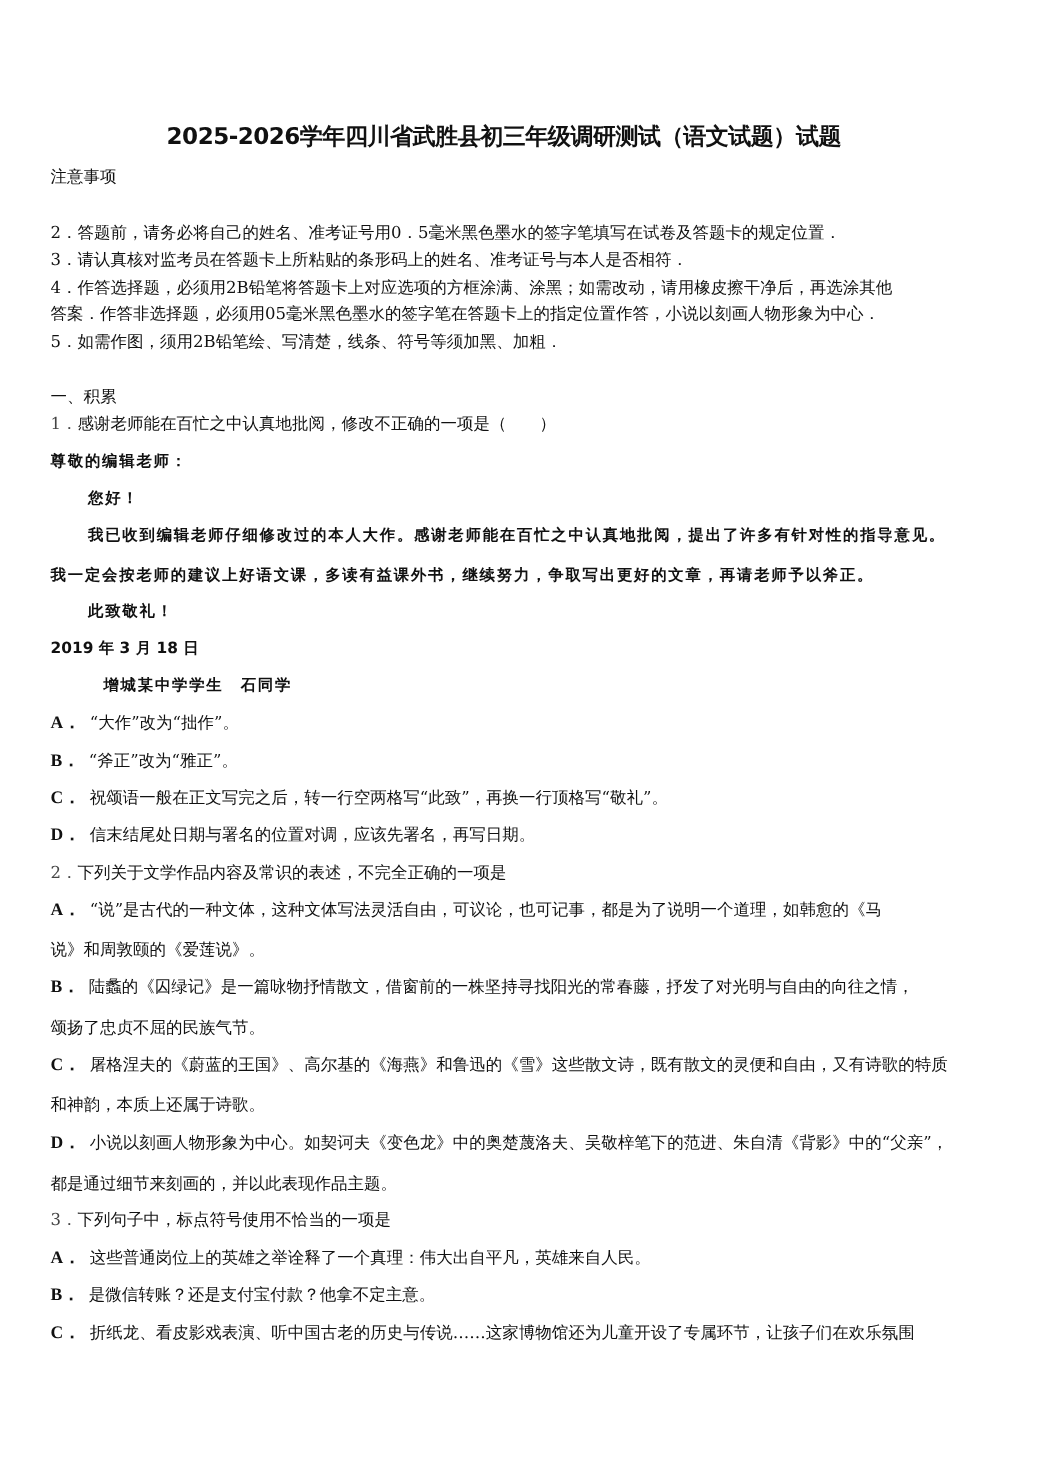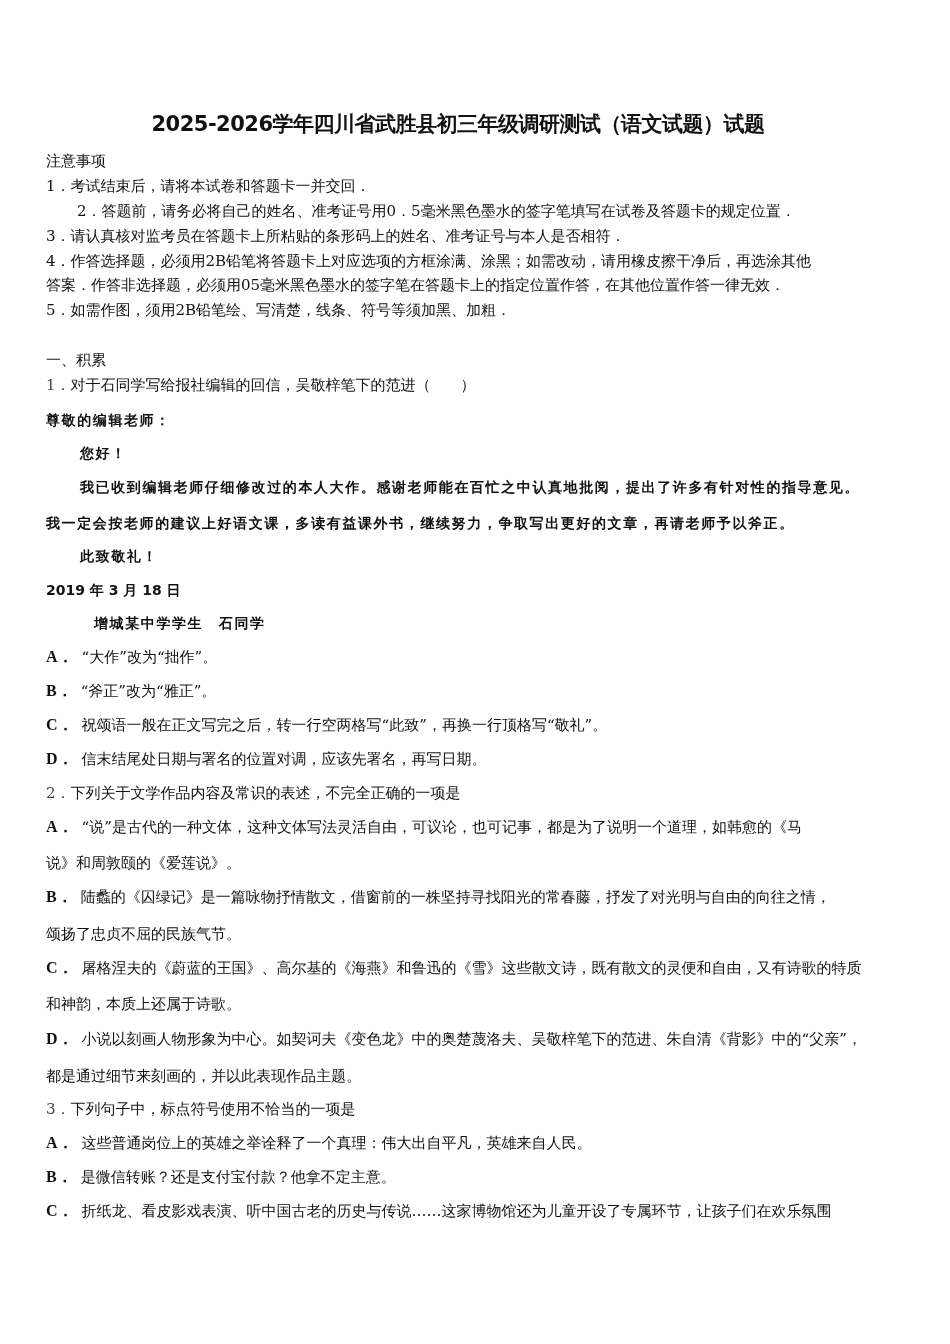--- a/index.html
+++ b/index.html
@@ -20,31 +20,30 @@
     .qnum { color: #444; }
   </style>
 </head>
 <body>
 
 <div class="page">
 
   <div class="title">2025-2026学年四川省武胜县初三年级调研测试（语文试题）试题</div>
 
   <div class="line" style="top:151px;font-family:Liberation Serif, serif;">注意事项</div>
-  <div class="line" style="top:176px;">1．考试结束后，请将本试卷和答题卡一并交回．</div>
-  <div class="line" style="top:201px;margin-left:31px;">2．答题前，请务必将自己的姓名、准考证号用0．5毫米黑色墨水的签字笔填写在试卷及答题卡的规定位置．</div>
+  <div class="line" style="top:201px;">2．答题前，请务必将自己的姓名、准考证号用0．5毫米黑色墨水的签字笔填写在试卷及答题卡的规定位置．</div>
   <div class="line" style="top:226px;">3．请认真核对监考员在答题卡上所粘贴的条形码上的姓名、准考证号与本人是否相符．</div>
   <div class="line" style="top:251px;">4．作答选择题，必须用2B铅笔将答题卡上对应选项的方框涂满、涂黑；如需改动，请用橡皮擦干净后，再选涂其他</div>
-  <div class="line" style="top:275px;">答案．作答非选择题，必须用05毫米黑色墨水的签字笔在答题卡上的指定位置作答，在其他位置作答一律无效．</div>
+  <div class="line" style="top:275px;">答案．作答非选择题，必须用05毫米黑色墨水的签字笔在答题卡上的指定位置作答，小说以刻画人物形象为中心．</div>
   <div class="line" style="top:300px;text-align:center;">5．如需作图，须用2B铅笔绘、写清楚，线条、符号等须加黑、加粗．</div>
 
   <div class="line" style="top:350px;">一、积累</div>
 
   <div class="line" style="top:375px;">
-    <span class="qnum">1．</span><span>对于石同学写给报社编辑的回信，吴敬梓笔下的范进（　　）</span>
+    <span class="qnum">1．</span><span>感谢老师能在百忙之中认真地批阅，修改不正确的一项是（　　）</span>
   </div>
   <div class="line kai" style="top:410px;">尊敬的编辑老师：</div>
   <div class="line kai indent" style="top:443px;">您好！</div>
   <div class="line kai indent" style="top:477px;">我已收到编辑老师仔细修改过的本人大作。感谢老师能在百忙之中认真地批阅，提出了许多有针对性的指导意见。</div>
   <div class="line kai" style="top:513px;">我一定会按老师的建议上好语文课，多读有益课外书，继续努力，争取写出更好的文章，再请老师予以斧正。</div>
   <div class="line kai indent" style="top:546px;">此致敬礼！</div>
   <div class="line sans" style="top:580px; font-weight:bold; font-size:14px;">2019 年 3 月 18 日</div>
   <div class="line kai" style="top:613px;margin-left:48px;">增城某中学学生　石同学</div>
 
   <div class="line" style="top:647px;">

